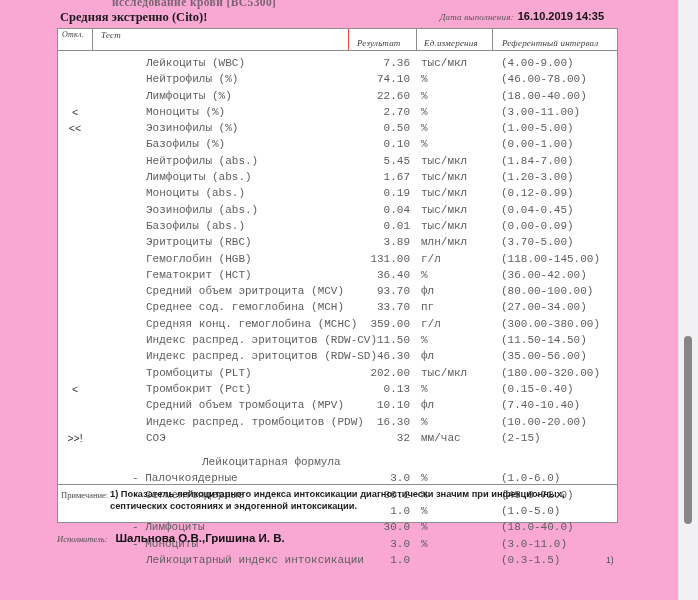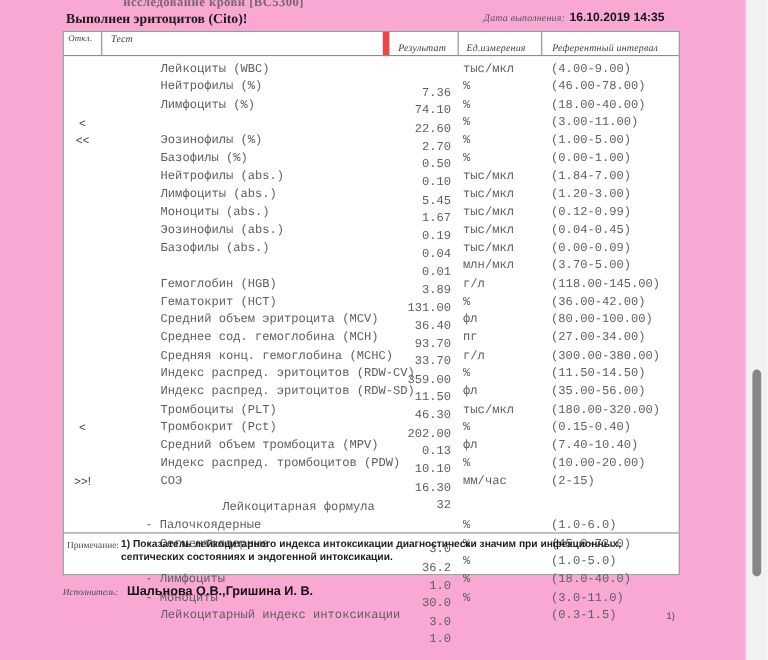--- a/index.html
+++ b/index.html
@@ -102,21 +102,21 @@
     font-size: 9px;
     color: #3d3d3d;
     display: flex;
     align-items: flex-end;
     padding-bottom: 2px;
     letter-spacing: .2px;
     white-space: nowrap;
   }
   .th-otkl  { left: 0px;   width: 34px;  padding-left: 4px;  align-items: flex-start; padding-top: 1px; font-size: 8px; }
   .th-test  { left: 34px;  width: 256px; padding-left: 8px;  border-left: 1px solid #8d8d8d; align-items: flex-start; padding-top: 1px;}
-  .th-res   { left: 290px; width: 68px;  padding-left: 8px;  border-left: 6px solid #ef4444; }
+  .th-res   { left: 290px; width: 68px;  padding-left: 8px;  border-left: 1px solid #ef4444; }
   .th-unit  { left: 358px; width: 76px;  padding-left: 7px;  border-left: 1px solid #8d8d8d; }
   .th-ref   { left: 434px; width: 125px; padding-left: 9px;  border-left: 1px solid #8d8d8d; }
 
   
   #tbody {
     position: relative;
     padding-top: 4px;
   }
   .row {
     position: relative;
@@ -141,21 +141,20 @@
     color: #3a3a3a;
   }
   .c-test {
     left: 34px;
     padding-left: 54px;
   }
   .c-res {
     left: 290px;
     width: 62px;
     text-align: right;
-    margin-top: 22px;
   }
   .c-unit {
     left: 358px;
     padding-left: 5px;
   }
   .c-ref {
     left: 434px;
     padding-left: 9px;
   }
   .c-note {
@@ -247,21 +246,21 @@
     border-radius: 4px;
   }
 </style>
 </head>
 <body>
 
 <div id="sheet">
 
   <div class="doc-title-cropped">исследование  крови  [BC5300]</div>
 
-  <div class="cito">Выполнен эритоцитов (Cito)!</div>
+  <div class="cito">Средняя экстренно (Cito)!</div>
 
   <div class="date-wrap">
     <span class="date-label">Дата выполнения:</span><span class="date-value">16.10.2019 14:35</span>
   </div>
 
   <div id="table-frame">
 
     <div id="thead">
       <div class="th th-otkl">Откл.</div>
       <div class="th th-test">Тест</div>
@@ -287,20 +286,21 @@
         </div>
         <div class="row">
           <span class="c c-flag"></span>
           <span class="c c-test">Лимфоциты (%)</span>
           <span class="c c-res">22.60</span>
           <span class="c c-unit">%</span>
           <span class="c c-ref">(18.00-40.00)</span>
         </div>
         <div class="row">
           <span class="c c-flag">&lt;</span>
+          <span class="c c-test">Моноциты (%)</span>
           <span class="c c-res">2.70</span>
           <span class="c c-unit">%</span>
           <span class="c c-ref">(3.00-11.00)</span>
         </div>
         <div class="row">
           <span class="c c-flag">&lt;&lt;</span>
           <span class="c c-test">Эозинофилы (%)</span>
           <span class="c c-res">0.50</span>
           <span class="c c-unit">%</span>
           <span class="c c-ref">(1.00-5.00)</span>
@@ -342,20 +342,21 @@
         </div>
         <div class="row">
           <span class="c c-flag"></span>
           <span class="c c-test">Базофилы (abs.)</span>
           <span class="c c-res">0.01</span>
           <span class="c c-unit">тыс/мкл</span>
           <span class="c c-ref">(0.00-0.09)</span>
         </div>
         <div class="row">
           <span class="c c-flag"></span>
+          <span class="c c-test">Эритроциты (RBC)</span>
           <span class="c c-res">3.89</span>
           <span class="c c-unit">млн/мкл</span>
           <span class="c c-ref">(3.70-5.00)</span>
         </div>
         <div class="row">
           <span class="c c-flag"></span>
           <span class="c c-test">Гемоглобин (HGB)</span>
           <span class="c c-res">131.00</span>
           <span class="c c-unit">г/л</span>
           <span class="c c-ref">(118.00-145.00)</span>

